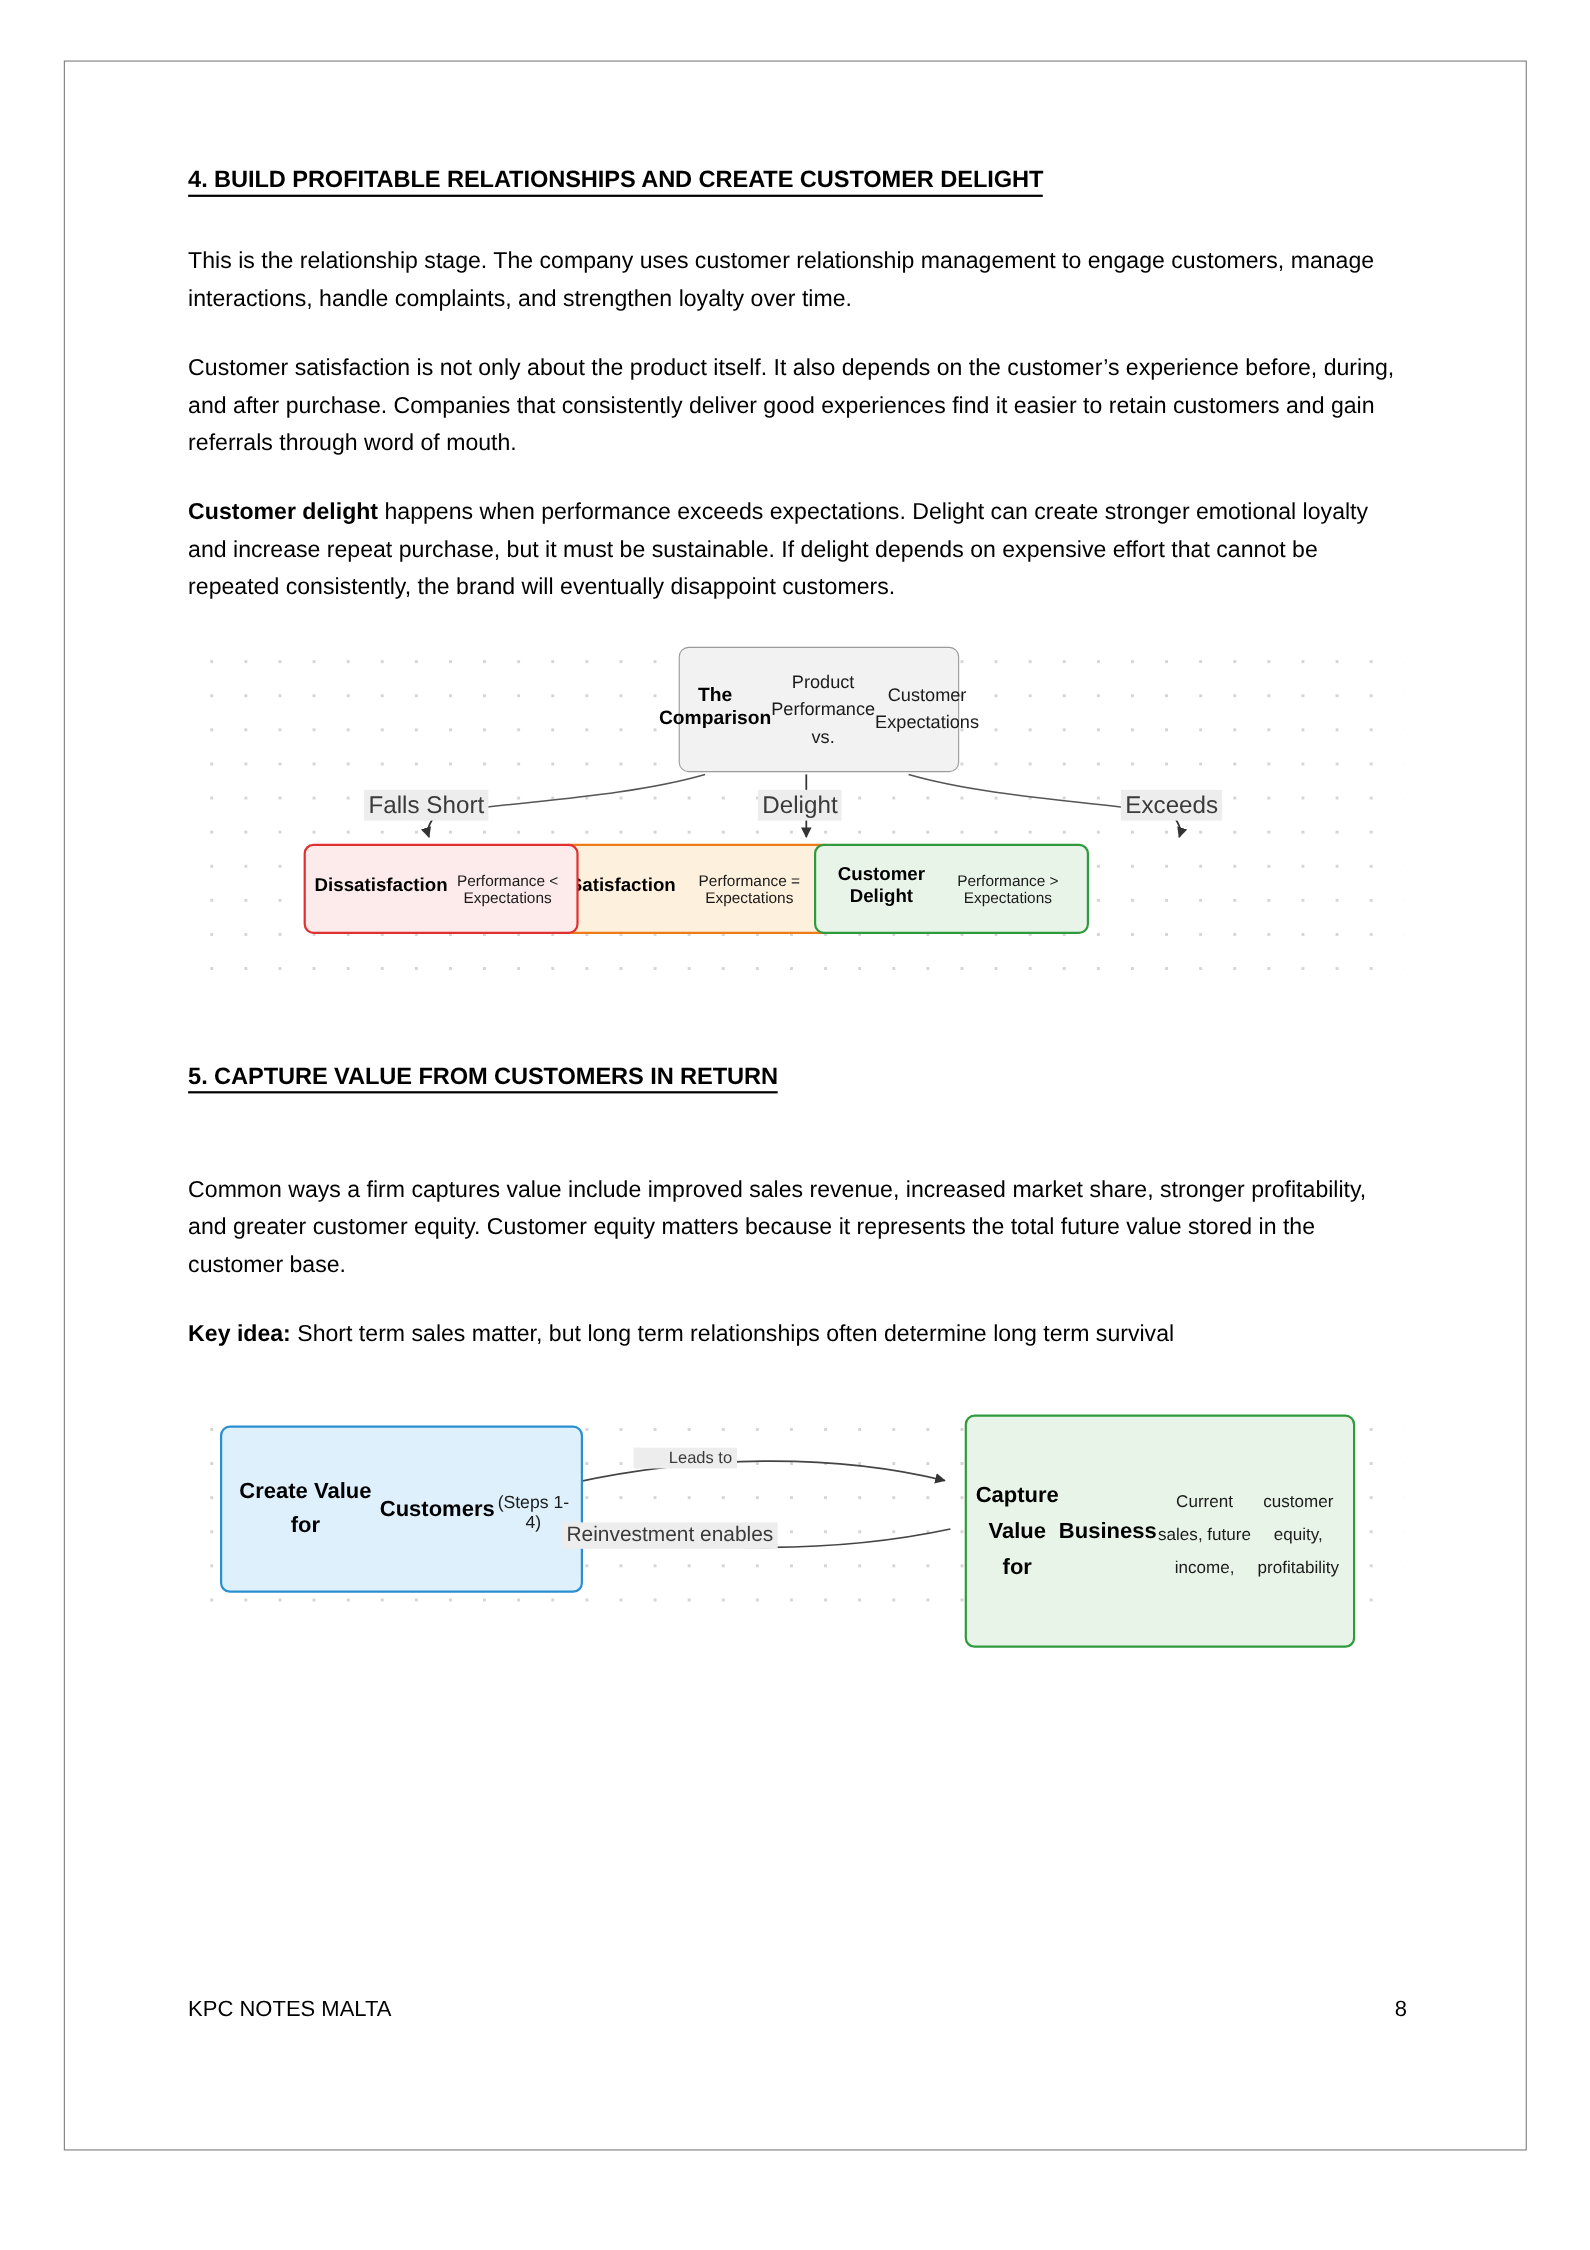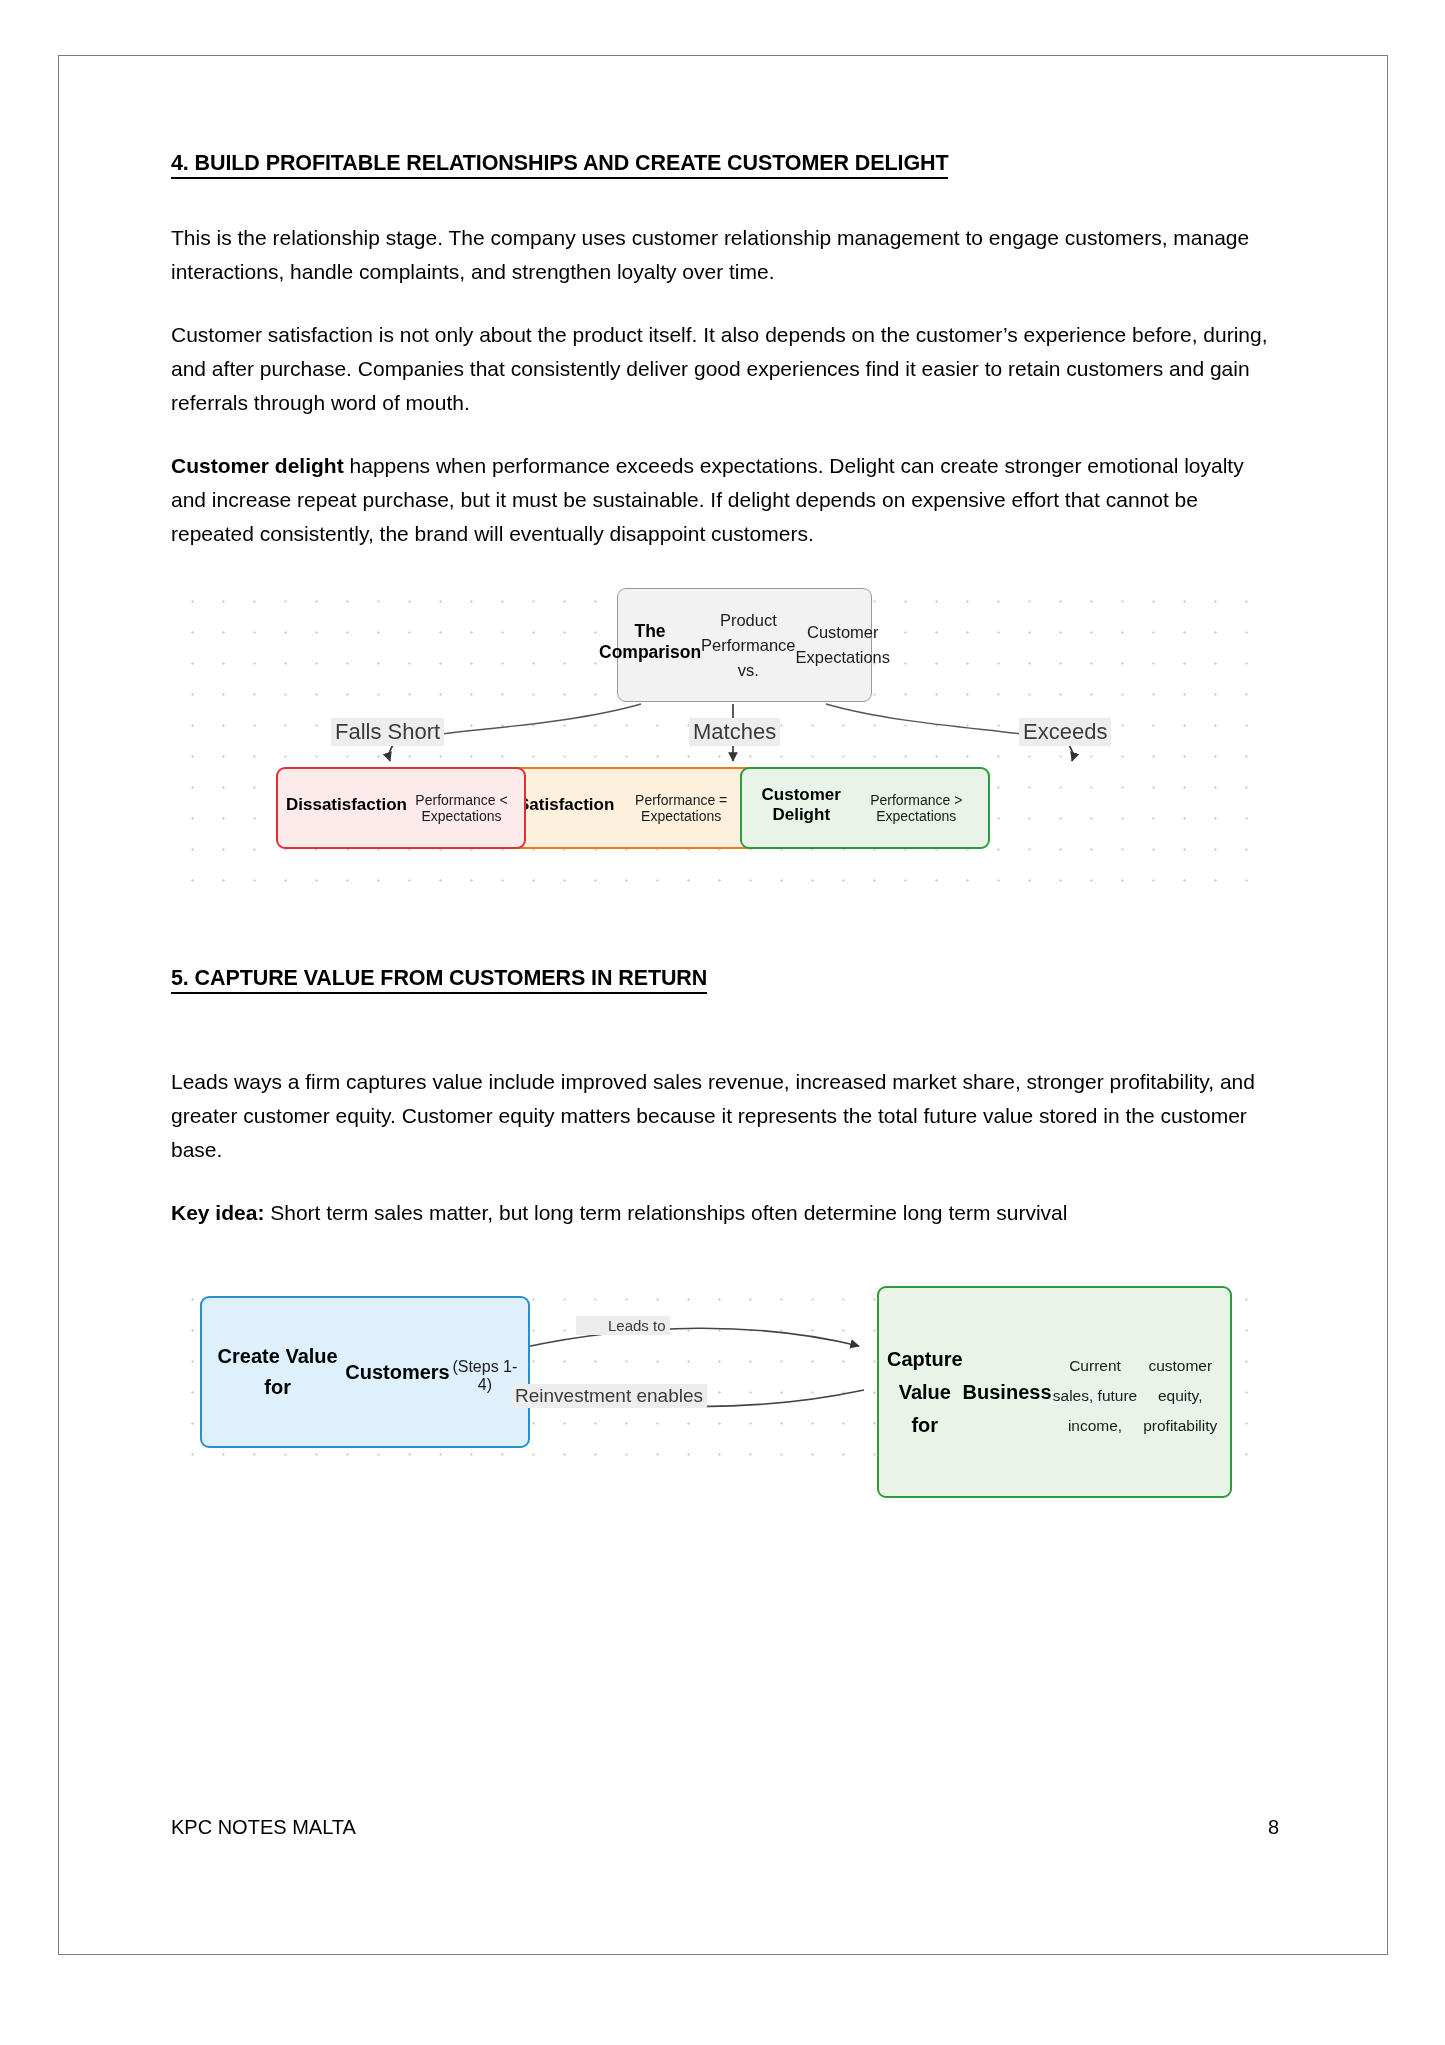--- a/index.html
+++ b/index.html
@@ -211,21 +211,21 @@
         <path d="M 898 165 C 904 175, 902 178, 901 181" fill="none" stroke="#333333" stroke-width="1.6" marker-end="url(#arrowhead)"></path>
       </svg>
 
       <div class="node node-compare">
         <span class="title">The Comparison</span>
         <span class="sub">Product Performance vs.</span>
         <span class="sub">Customer Expectations</span>
       </div>
 
       <div class="edge-label" style="left:160px; top:138px;">Falls Short</div>
-      <div class="edge-label" style="left:518px; top:138px;">Matches</div>
+      <div class="edge-label" style="left:518px; top:138px;">Delight</div>
       <div class="edge-label" style="left:848px; top:138px;">Exceeds</div>
 
       <div class="node outcome node-sat">
         <span class="title">Satisfaction</span>
         <span class="sub">Performance = Expectations</span>
       </div>
 
       <div class="node outcome node-dissat">
         <span class="title">Dissatisfaction</span>
         <span class="sub">Performance &lt; Expectations</span>
@@ -240,21 +240,21 @@
 
     <div style="height:56px;"></div>
 
     <h2 class="section-heading"><span class="ul">5. CAPTURE VALUE FROM CUSTOMERS IN RETURN</span></h2>
 
     <div class="gap-lg"></div>
 
 
     <div class="gap-md"></div>
 
-    <p class="body-text">Leads ways a firm captures value include improved sales revenue, increased market share, stronger profitability, and greater customer equity. Customer equity matters because it represents the total future value stored in the customer base.</p>
+    <p class="body-text">Common ways a firm captures value include improved sales revenue, increased market share, stronger profitability, and greater customer equity. Customer equity matters because it represents the total future value stored in the customer base.</p>
 
     <div class="gap-md"></div>
 
     <p class="body-text"><b>Key idea:</b><span> Short term sales matter, but long term relationships often determine long term survival</span></p>
 
     <div style="height:48px;"></div>
 
     <div class="diagram" id="loop-diagram">
 
       <svg class="wires" viewBox="0 0 1105 205" preserveAspectRatio="none">

